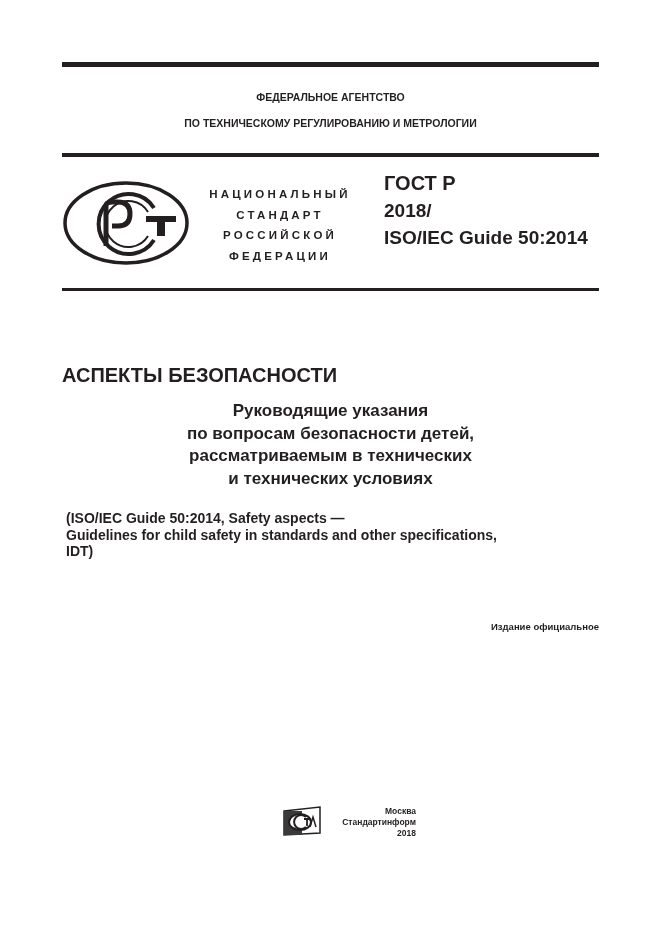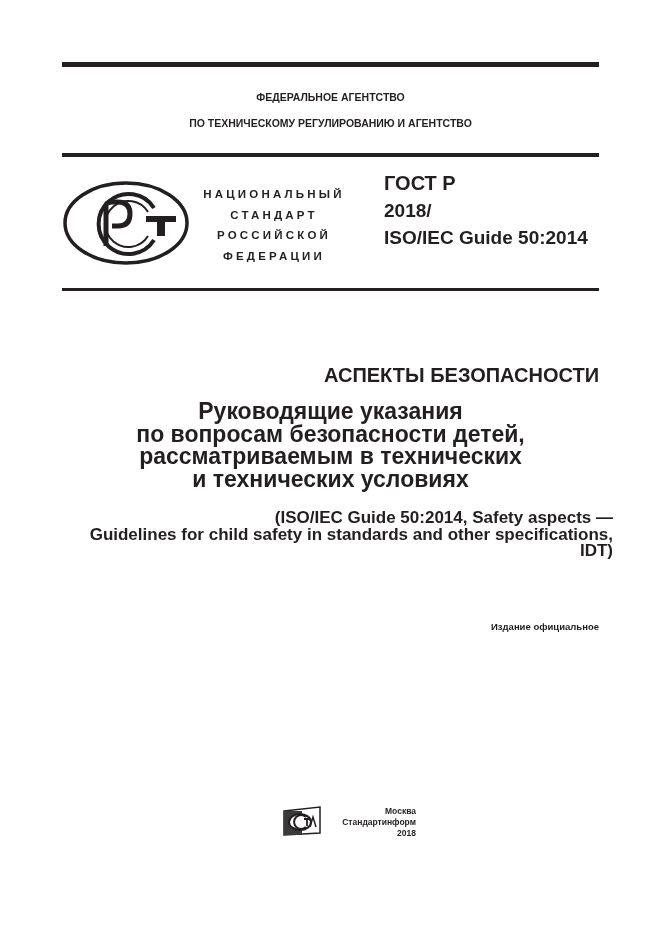--- a/index.html
+++ b/index.html
@@ -11,40 +11,40 @@
     .rule-top { top: 62px; height: 5px; }
     .rule-mid { top: 153px; height: 4px; }
     .rule-bot { top: 288px; height: 3px; }
 
     .agency { position: absolute; left: 62px; width: 537px; text-align: center; font-weight: bold; font-size: 10.5px; }
     .agency-1 { top: 91px; }
     .agency-2 { top: 117px; }
 
     .logo { position: absolute; left: 62px; top: 180px; width: 128px; height: 86px; }
 
-    .national { position: absolute; left: 189px; top: 184px; width: 170px; text-align: center;
+    .national { position: absolute; left: 195px; top: 184px; width: 170px; text-align: center;
       font-weight: bold; font-size: 11.5px; letter-spacing: 3.2px; line-height: 20.5px; }
 
     .gost { position: absolute; left: 384px; top: 170px; font-weight: bold; font-size: 19px; line-height: 27px; }
     .gost .l1 { font-size: 20px; }
 
-    .title-main { position: absolute; left: 62px; width: 537px; top: 364px; text-align: right; font-weight: bold; font-size: 20px; }
-    .subtitle { position: absolute; left: 62px; width: 537px; top: 400px; text-align: center; font-weight: bold; font-size: 23px; line-height: 22.5px; }
-    .intl { position: absolute; left: 76px; width: 537px; top: 510px; text-align: right; font-weight: bold; font-size: 17px; line-height: 16.5px; }
+    .title-main { position: absolute; left: 62px; width: 537px; top: 364px; text-align: left; font-weight: bold; font-size: 20px; }
+    .subtitle { position: absolute; left: 62px; width: 537px; top: 400px; text-align: center; font-weight: bold; font-size: 17px; line-height: 22.5px; }
+    .intl { position: absolute; left: 66px; width: 537px; top: 510px; text-align: left; font-weight: bold; font-size: 14px; line-height: 16.5px; }
     .edition { position: absolute; left: 62px; width: 537px; top: 621px; text-align: right; font-weight: bold; font-size: 9.5px; }
 
     .pub-logo { position: absolute; left: 282px; top: 805px; width: 40px; height: 32px; }
     .pub-text { position: absolute; left: 326px; top: 806px; width: 90px; text-align: right; font-weight: bold; font-size: 8.5px; line-height: 11px; }
   </style>
 </head>
 <body>
 
 <div class="rule rule-top"></div>
 <div class="agency agency-1">ФЕДЕРАЛЬНОЕ АГЕНТСТВО</div>
-<div class="agency agency-2">ПО ТЕХНИЧЕСКОМУ РЕГУЛИРОВАНИЮ И АГЕНТСТВО</div>
+<div class="agency agency-2">ПО ТЕХНИЧЕСКОМУ РЕГУЛИРОВАНИЮ И МЕТРОЛОГИИ</div>
 <div class="rule rule-mid"></div>
 
 <div class="logo">
   <svg width="128" height="86" viewBox="0 0 128 86">
     <ellipse cx="64" cy="43" rx="61" ry="40" fill="none" stroke="#231f20" stroke-width="3.5"></ellipse>
 
     <path d="M92 28 A30 30 0 1 0 92 60" fill="none" stroke="#231f20" stroke-width="4"></path>
     <path d="M86 32 A23 23 0 1 0 86 56" fill="none" stroke="#231f20" stroke-width="2"></path>
 
     <path d="M44 66 L44 26 Q44 22 50 22 L56 22 Q68 22 68 34 Q68 46 56 46 L50 46" fill="none" stroke="#231f20" stroke-width="5"></path>

